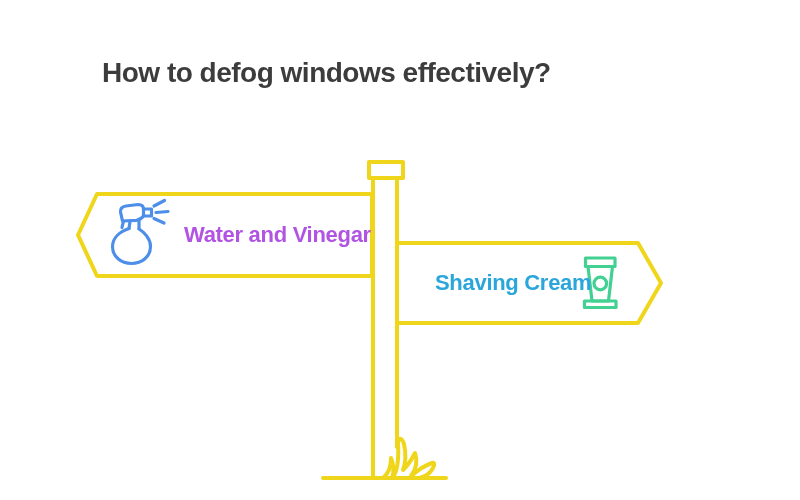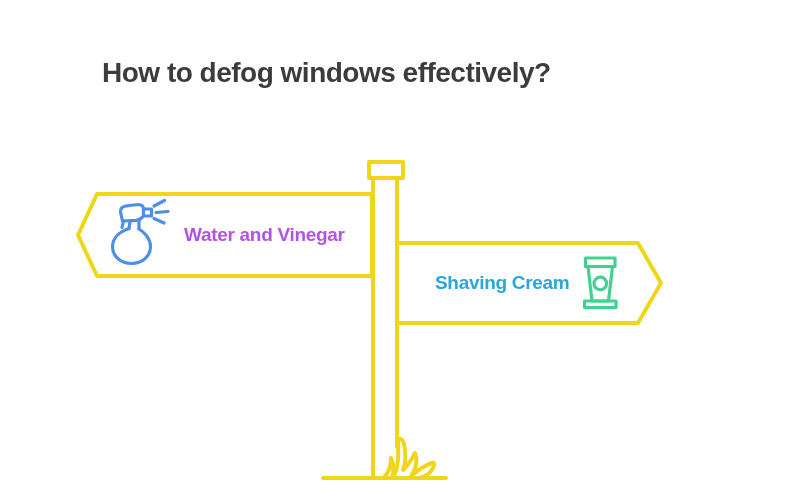--- a/index.html
+++ b/index.html
@@ -21,21 +21,21 @@
   .spray-stroke{
     fill:none;stroke:var(--spray-color,#4d8fe8);stroke-width:3.2;
     stroke-linejoin:round;stroke-linecap:round;
   }
   .tube-stroke{
     fill:none;stroke:var(--tube-color,#42d192);stroke-width:3.2;
     stroke-linejoin:round;stroke-linecap:round;
   }
   .sign-label{
     position:absolute;display:flex;align-items:center;
-    font-weight:700;font-size:19px;letter-spacing:-0.3px;white-space:nowrap;
+    font-weight:700;font-size:22px;letter-spacing:-0.3px;white-space:nowrap;
   }
   .sign-label.left{left:184px;top:194px;height:82px;color:var(--left-label-color,#b153e3);}
   .sign-label.right{left:416px;top:243px;height:80px;color:var(--right-label-color,#2ba6db);margin-left:19px;}
 </style>
 </head>
 <body style="--title-color: #3c3c3c; --signpost-color: #f0d61a; --left-label-color: #b153e3; --right-label-color: #2ba6db; --spray-color: #4d8fe8; --tube-color: #42d192;">
 
 <div class="stage">
 
   <div class="page-title">How to defog windows effectively?</div>

